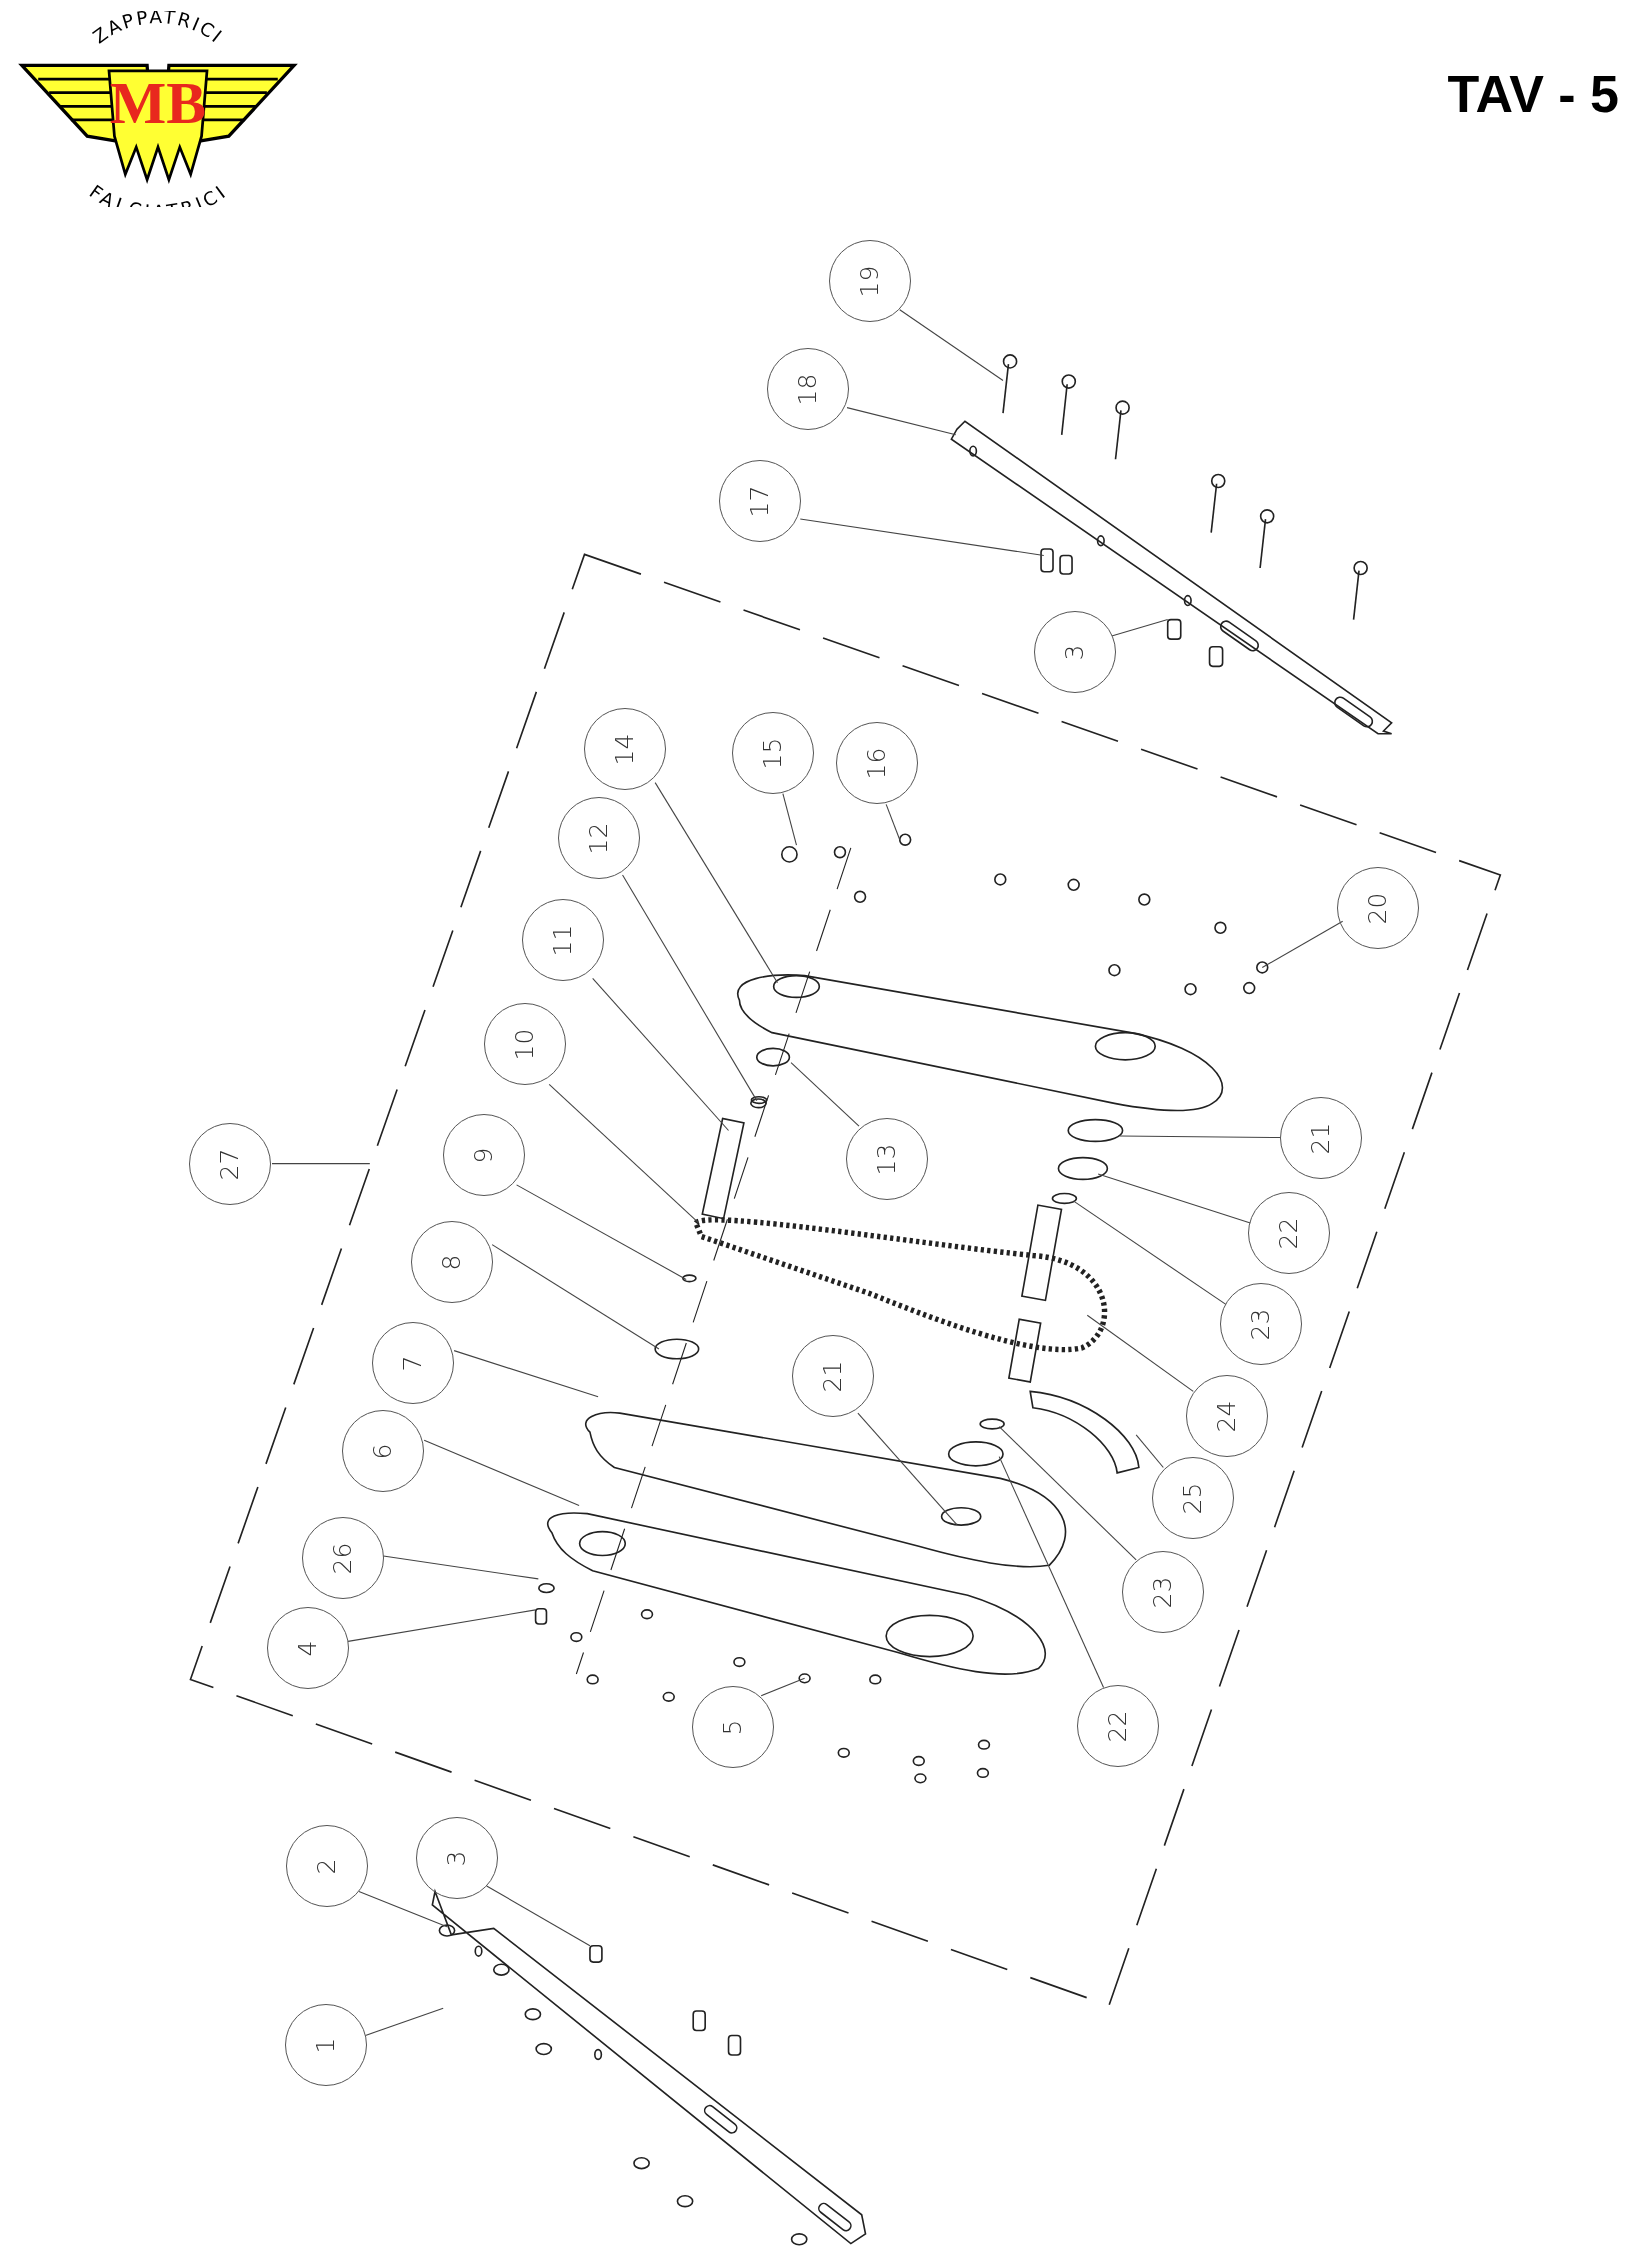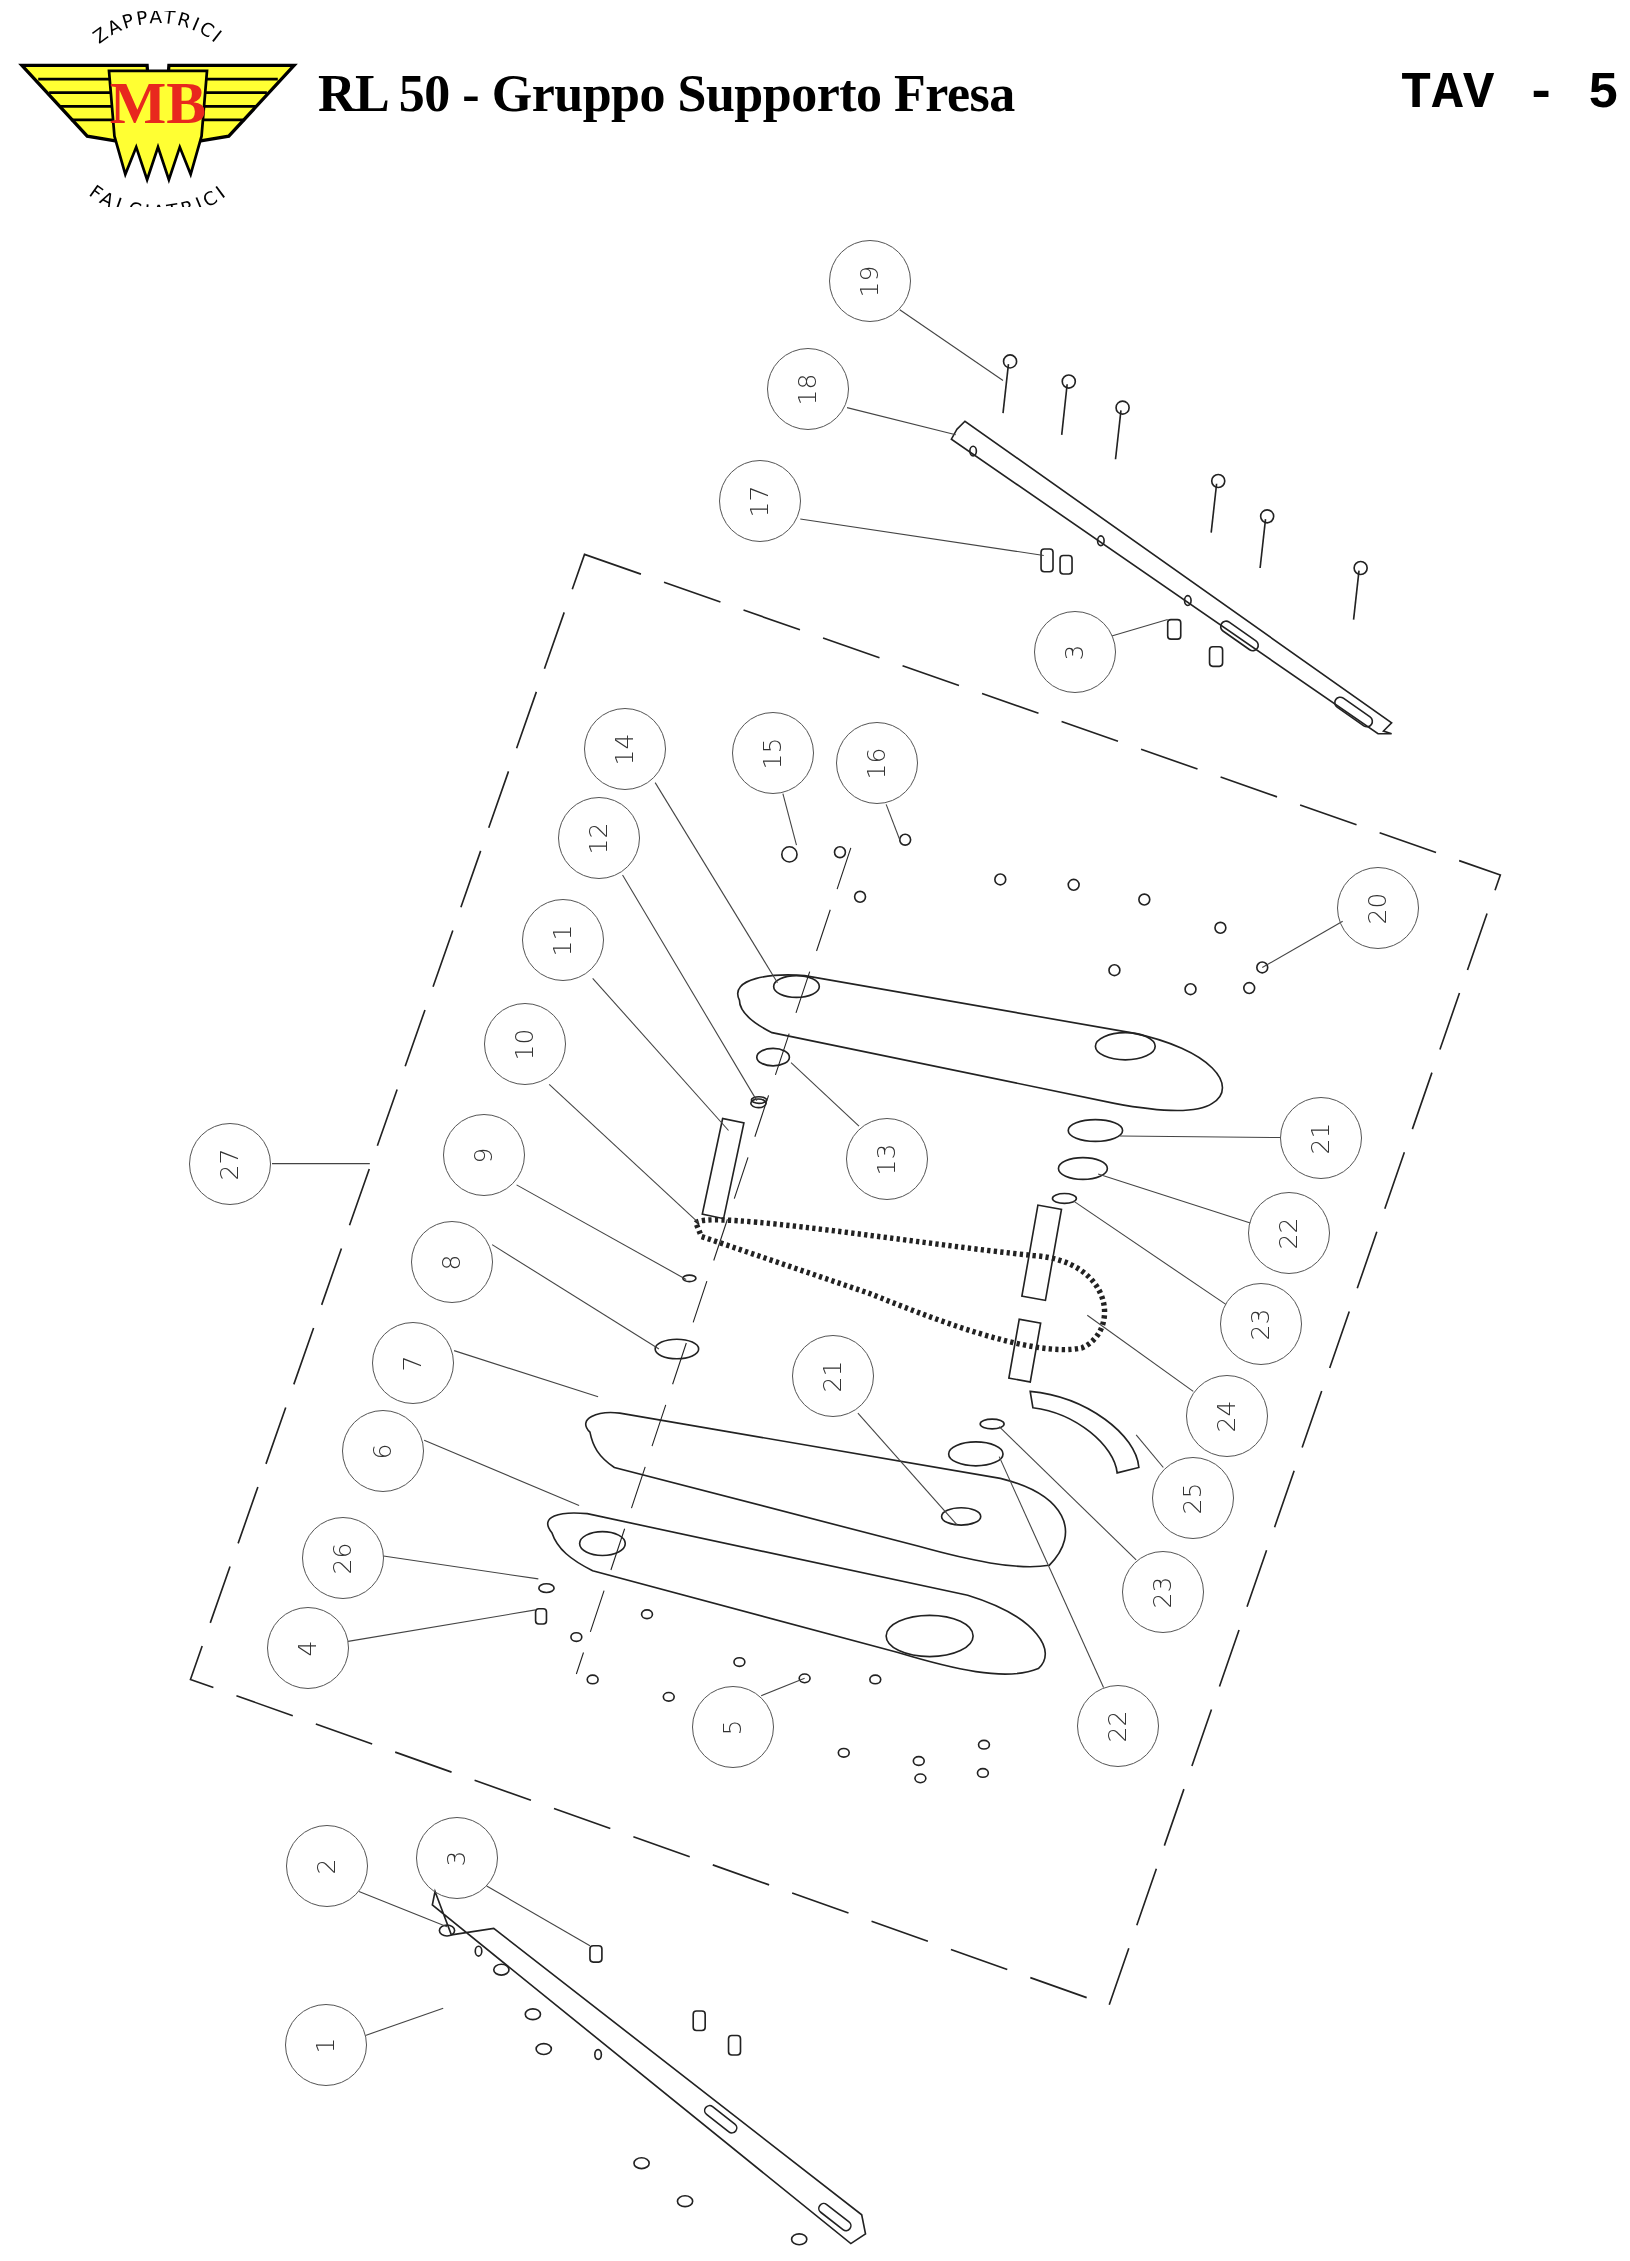--- a/index.html
+++ b/index.html
@@ -1,20 +1,20 @@
 <!DOCTYPE html>
 <html style="font-size:8.7px"><head>
 <meta charset="utf-8">
 <style>
   html, body { margin:0; padding:0; background:#ffffff; }
   body { width:1631px; height:2261px; position:relative; overflow:hidden; font-family:"Liberation Serif", serif; }
   .header { position:absolute; left:0; top:0; width:1631px; height:217px; }
   .logo { position:absolute; left:11px; top:11px; width:294px; height:196px; }
   .title { position:absolute; left:318px; top:64px; font-family:"Liberation Serif", serif; font-weight:bold; font-size:52px; color:#000; letter-spacing:-0.5px; white-space:nowrap; }
-  .tav { position:absolute; right:12px; top:64px; font-family:Liberation Mono, monospace; font-weight:bold; font-size:52px; color:#000; white-space:nowrap; }
+  .tav { position:absolute; right:12px; top:64px; font-family:Liberation Sans, sans-serif; font-weight:bold; font-size:52px; color:#000; white-space:nowrap; }
   svg.drawing { position:absolute; left:0; top:0; width:1631px; height:2261px; }
   .callout { position:absolute; width:82px; height:82px; margin-left:-41px; margin-top:-41px; border:1.4px solid #555; border-radius:50%; box-sizing:border-box; display:flex; align-items:center; justify-content:center; background:transparent; }
   .callout span { font-family:"DejaVu Sans", sans-serif; font-size:25px; color:#333; transform:rotate(-90deg); display:block; font-weight:300; }
 </style>
 </head>
 <body>
 
 <div class="header">
   <div class="logo">
     <svg width="294" height="196" viewBox="0 0 540 360">
@@ -42,21 +42,20 @@
       <path d="M 180 110 L 360 110 L 350 230 L 330 300 L 310 250 L 290 310 L 270 250 L 250 310 L 230 250 L 210 300 L 190 230 Z" fill="#ffff33" stroke="#000" stroke-width="5"></path>
       <text x="270" y="205" text-anchor="middle" font-family="Liberation Serif, serif" font-weight="bold" font-size="110" fill="#e8281e">MB</text>
       <text font-family="DejaVu Sans, sans-serif" font-size="34" fill="#000" letter-spacing="4">
         <textPath href="#arcTop" startOffset="50%" text-anchor="middle">ZAPPATRICI</textPath>
       </text>
       <text font-family="DejaVu Sans, sans-serif" font-size="34" fill="#000" letter-spacing="4">
         <textPath href="#arcBot" startOffset="50%" text-anchor="middle" dominant-baseline="hanging">FALCIATRICI</textPath>
       </text>
     </svg>
   </div>
-  <div class="title">RL 50 - Gruppo Supporto Fresa</div>
   <div class="tav">TAV - 5</div>
 </div>
 
 <svg class="drawing" viewBox="0 0 3000 4160">
   <g fill="none" stroke="#222" stroke-width="3">
 
     <polygon points="1075,1020 2760,1610 2040,3690 350,3090" stroke-dasharray="110,45" stroke-width="3"></polygon>
 
     <path d="M1760,790 L1775,775 L2560,1330 L2545,1345 L2560,1350 L2535,1350 L1750,808 Z"></path>
     <ellipse cx="1790" cy="830" rx="6" ry="9"></ellipse>

